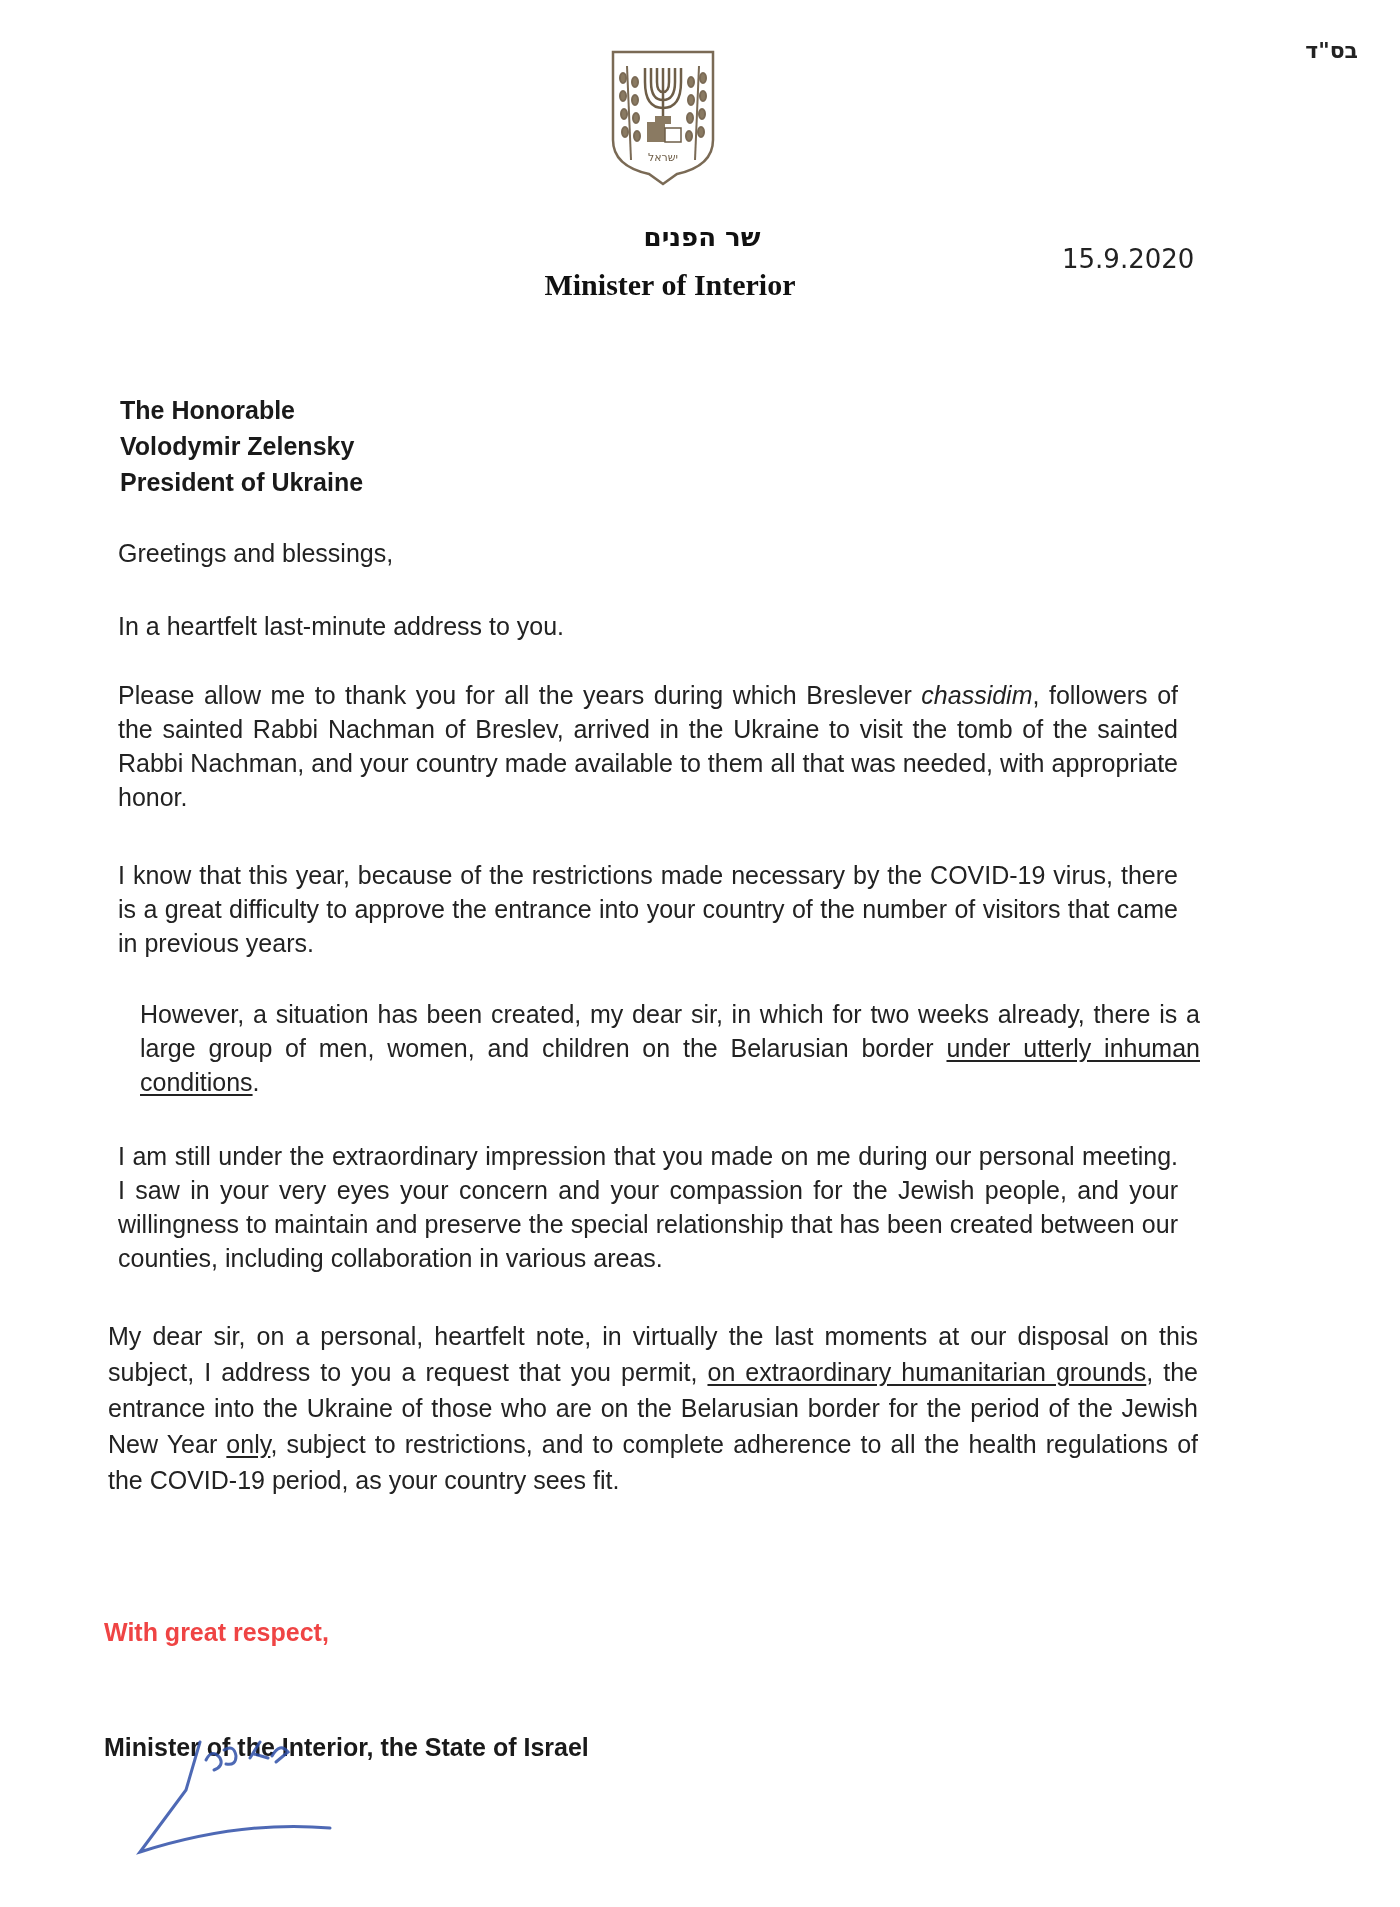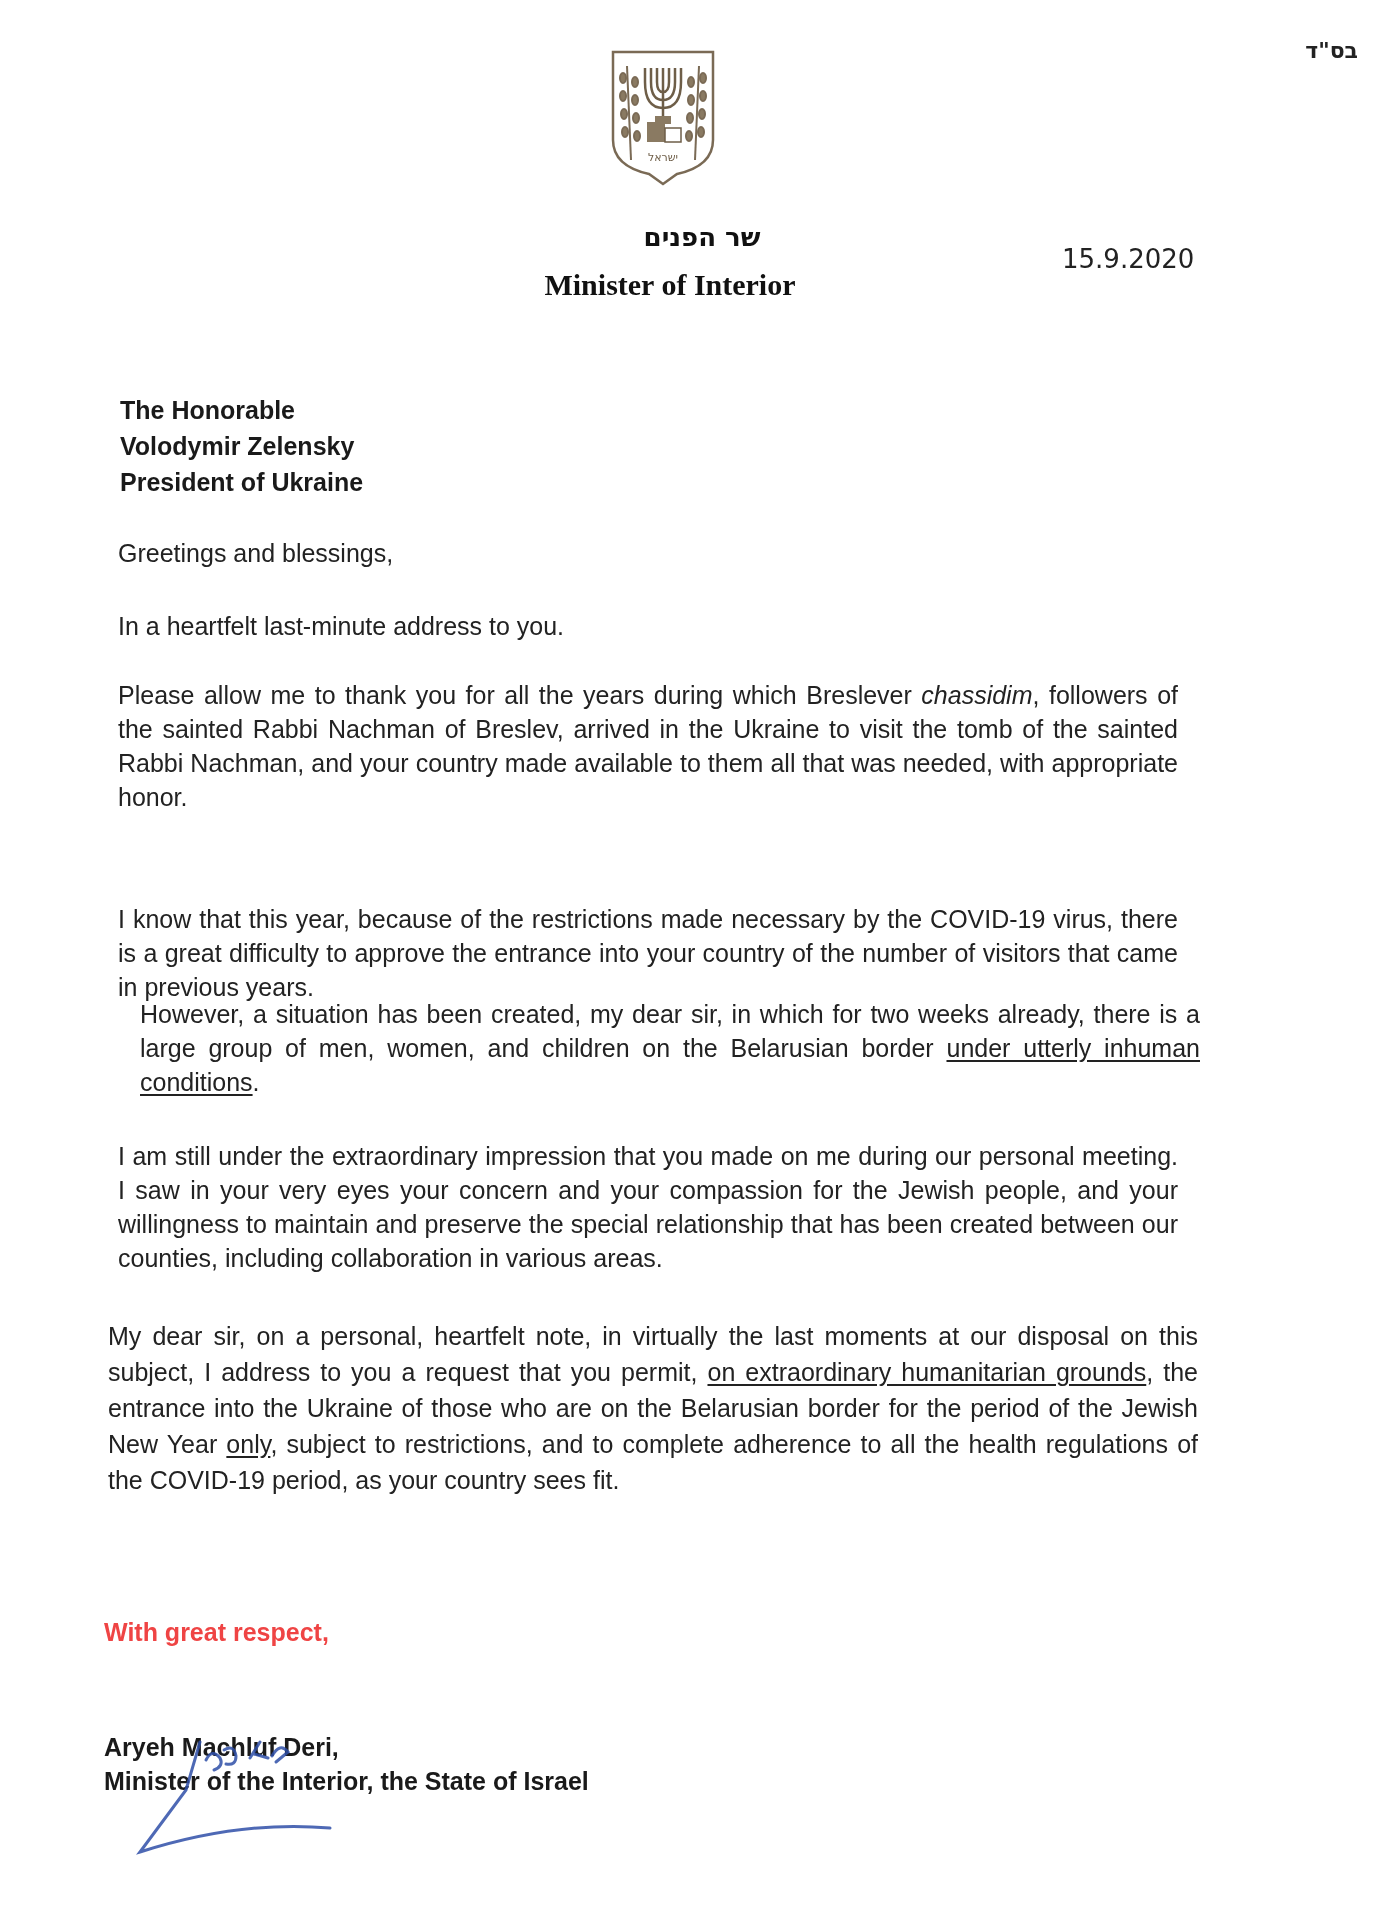--- a/index.html
+++ b/index.html
@@ -13,21 +13,21 @@
   .hebrew-top { right: 42px; top: 38px; font-family: "DejaVu Sans", sans-serif; font-weight: bold; font-size: 22px; color: #222; direction: rtl; }
   .hebrew-title { left: 0; width: 1340px; text-align: center; top: 222px; font-family: "DejaVu Sans", sans-serif; font-weight: bold; font-size: 26px; color: #111; direction: rtl; margin-left: 32px; }
   .title { left: 0; width: 1340px; text-align: center; top: 268px; font-family: "Liberation Serif", serif; font-weight: bold; font-size: 30px; color: #111; }
   .date { left: 1062px; top: 244px; font-size: 26px; color: #222; font-family: "DejaVu Sans", sans-serif; }
   .recipient { left: 120px; top: 392px; font-weight: bold; font-size: 25px; line-height: 36px; color: #1a1a1a; }
   .recipient .u { text-underline-offset: 3px; }
   .para { left: 118px; width: 1060px; font-size: 25px; line-height: 34px; color: #222; text-align: justify; text-align-last: left; }
   .greet { top: 536px; }
   .intro { top: 609px; }
   .p1 { top: 678px; }
-  .p2 { top: 858px; margin-top: 44px; }
+  .p2 { top: 858px; }
   .p3 { top: 997px; margin-left: 22px; }
   .p4 { top: 1139px; }
   .p5 { top: 1318px; width: 1090px; left: 108px; line-height: 36px; }
   .para u { text-underline-offset: 3px; }
   .closing { left: 104px; top: 1618px; font-weight: bold; font-size: 25px; color: #ef4444; }
   .sig-name { left: 104px; top: 1730px; font-weight: bold; font-size: 25px; line-height: 34px; color: #1a1a1a; }
   .signature { left: 120px; top: 1720px; width: 300px; height: 150px; pointer-events: none; }
 </style>
 </head>
 <body>
@@ -90,21 +90,20 @@
 <div class="abs para p2">I know that this year, because of the restrictions made necessary by the COVID-19 virus, there is a great difficulty to approve the entrance into your country of the number of visitors that came in previous years.</div>
 
 <div class="abs para p3"><span>However, a situation has been created, my dear sir, in which for two weeks already, there is a large group of men, women, and children on the Belarusian border </span><u>under utterly inhuman conditions</u><span>.</span></div>
 
 <div class="abs para p4">I am still under the extraordinary impression that you made on me during our personal meeting. I saw in your very eyes your concern and your compassion for the Jewish people, and your willingness to maintain and preserve the special relationship that has been created between our counties, including collaboration in various areas.</div>
 
 <div class="abs para p5"><span>My dear sir, on a personal, heartfelt note, in virtually the last moments at our disposal on this subject, I address to you a request that you permit, </span><u>on extraordinary humanitarian grounds</u><span>, the entrance into the Ukraine of those who are on the Belarusian border for the period of the Jewish New Year </span><u>only</u><span>, subject to restrictions, and to complete adherence to all the health regulations of the COVID-19 period, as your country sees fit.</span></div>
 
 <div class="abs closing">With great respect,</div>
 <div class="abs sig-name">
-  <div>Aryeh Machluf Deri,</div>
   <div>Minister of the Interior, the State of Israel</div>
 </div>
 
 <svg class="abs signature" viewBox="0 0 300 150">
   <g fill="none" stroke="#2f4fa8" stroke-width="3" stroke-linecap="round" opacity="0.85">
     <path d="M80 22 L66 70 L20 132 Q120 100 210 108"></path>
     <path d="M86 40 q6 -12 14 -2 q4 8 -6 12"></path>
     <path d="M104 30 q10 -6 12 6 q0 10 -10 8"></path>
     <path d="M130 38 l10 -16 m-6 12 l14 4"></path>
     <path d="M152 36 q8 -14 16 -4 l-12 10"></path>

